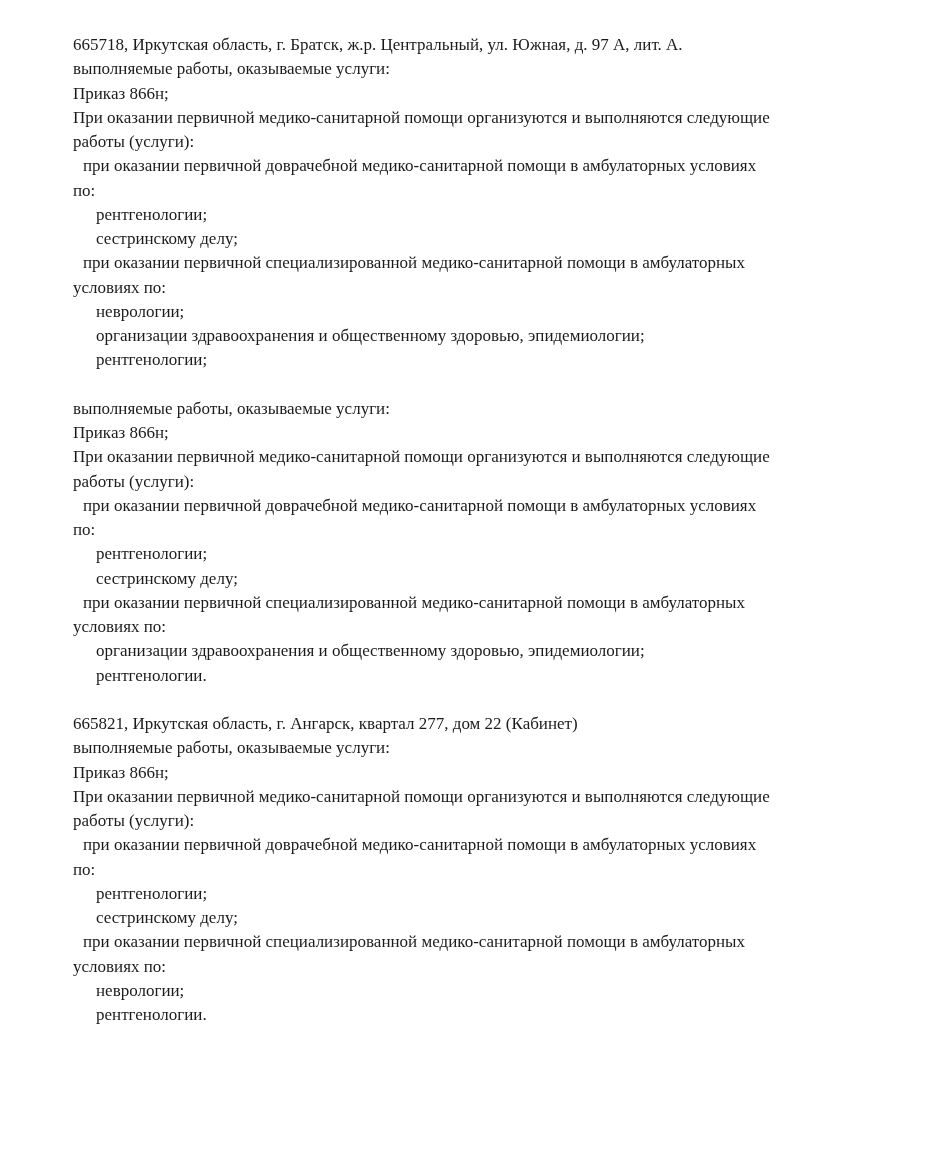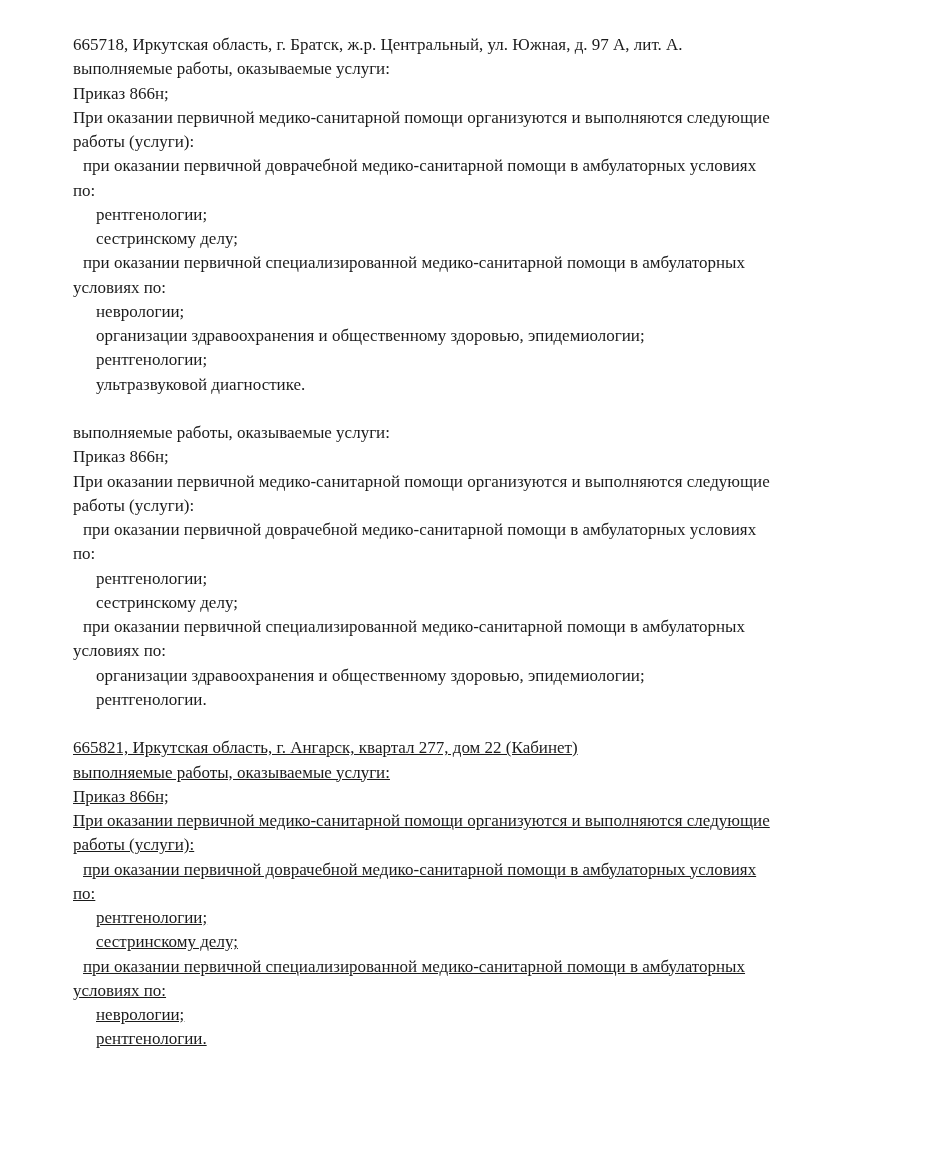--- a/index.html
+++ b/index.html
@@ -20,21 +20,20 @@
     font-family: "Liberation Serif", "DejaVu Serif", serif;
     font-size: 17px;
     line-height: 24.25px;
     color: #1b1b1b;
   }
   .section {
     margin: 0 0 24.25px 0;
   }
   .section:last-child {
     margin-bottom: 0;
-    text-decoration: underline;
   }
   .line {
     white-space: pre;
     min-height: 24.25px;
   }
   .indent-0 { padding-left: 0; }
   .indent-1 { padding-left: 10px; }
   .indent-2 { padding-left: 23px; }
 </style>
 </head>
@@ -50,21 +49,20 @@
         <div class="line indent-0">работы (услуги):</div>
         <div class="line indent-1">при оказании первичной доврачебной медико-санитарной помощи в амбулаторных условиях</div>
         <div class="line indent-0">по:</div>
         <div class="line indent-2">рентгенологии;</div>
         <div class="line indent-2">сестринскому делу;</div>
         <div class="line indent-1">при оказании первичной специализированной медико-санитарной помощи в амбулаторных</div>
         <div class="line indent-0">условиях по:</div>
         <div class="line indent-2">неврологии;</div>
         <div class="line indent-2">организации здравоохранения и общественному здоровью, эпидемиологии;</div>
         <div class="line indent-2">рентгенологии;</div>
-        <div class="line indent-2">ультразвуковой диагностике.</div>
       </div>
       <div class="section">
         <div class="line indent-0">выполняемые работы, оказываемые услуги:</div>
         <div class="line indent-0">Приказ 866н;</div>
         <div class="line indent-0">При оказании первичной медико-санитарной помощи организуются и выполняются следующие</div>
         <div class="line indent-0">работы (услуги):</div>
         <div class="line indent-1">при оказании первичной доврачебной медико-санитарной помощи в амбулаторных условиях</div>
         <div class="line indent-0">по:</div>
         <div class="line indent-2">рентгенологии;</div>
         <div class="line indent-2">сестринскому делу;</div>

